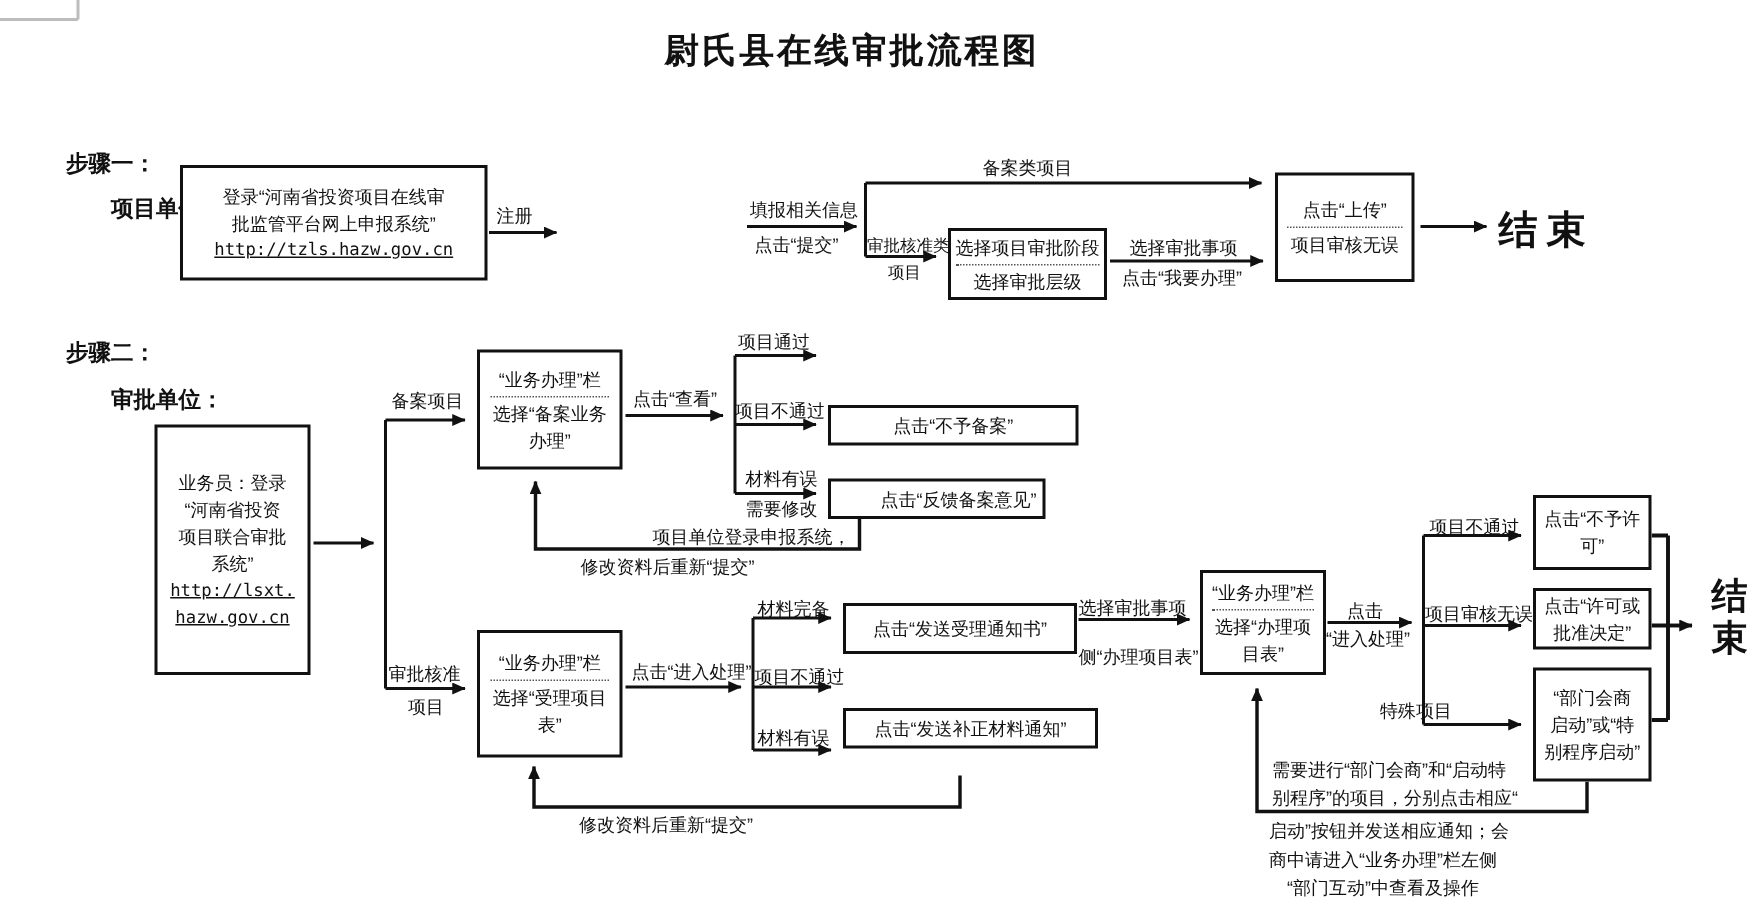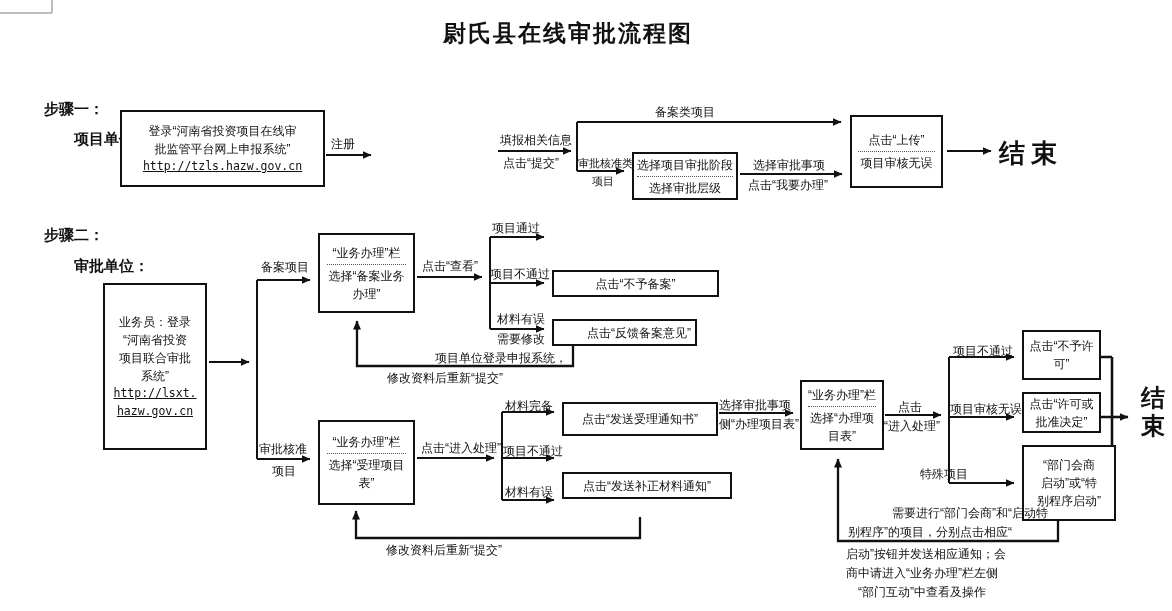--- a/index.html
+++ b/index.html
@@ -160,21 +160,21 @@
   </div>
 
   <div class="box" style="left:1022px; top:330px; width:79px; height:50px;">
     <span class="ln">点击“不予许</span>
     <span class="ln">可”</span>
   </div>
   <div class="box" style="left:1022px; top:392px; width:79px; height:41px;">
     <span class="ln">点击“许可或</span>
     <span class="ln">批准决定”</span>
   </div>
-  <div class="box" style="left:1022px; top:445px; width:94px; height:76px;">
+  <div class="box" style="left:1022px; top:445px; width:79px; height:76px;">
     <span class="ln">“部门会商</span>
     <span class="ln">启动”或“特</span>
     <span class="ln">别程序启动”</span>
   </div>
 
   <div class="end-vert" style="left:1138px; top:384px; width:30px;">
     <span style="display:block;">结</span>
     <span style="display:block;">束</span>
   </div>
 
@@ -187,26 +187,26 @@
   <div class="lbl" style="left:497px; top:311px;">材料有误</div>
   <div class="lbl" style="left:497px; top:331px;">需要修改</div>
   <div class="lbl" style="left:391px; top:350px;margin-left:44px;">项目单位登录申报系统，</div>
   <div class="lbl" style="left:387px; top:370px;">修改资料后重新“提交”</div>
   <div class="lbl" style="left:421px; top:440px;">点击“进入处理”</div>
   <div class="lbl" style="left:505px; top:398px;">材料完备</div>
   <div class="lbl" style="left:503px; top:443px;">项目不通过</div>
   <div class="lbl" style="left:505px; top:484px;">材料有误</div>
   <div class="lbl" style="left:386px; top:542px;">修改资料后重新“提交”</div>
   <div class="lbl" style="left:719px; top:397px;">选择审批事项</div>
-  <div class="lbl" style="left:719px; top:416px;text-align:center;">侧“办理项目表”</div>
+  <div class="lbl" style="left:719px; top:430px;text-align:center;">侧“办理项目表”</div>
   <div class="lbl" style="left:898px; top:399px;">点击</div>
   <div class="lbl" style="left:884px; top:418px;">“进入处理”</div>
   <div class="lbl" style="left:953px; top:343px;">项目不通过</div>
   <div class="lbl" style="left:950px; top:401px;">项目审核无误</div>
   <div class="lbl" style="left:920px; top:466px;">特殊项目</div>
 
-  <div class="lbl" style="left:892px; top:505px;">需要进行“部门会商”和“启动特</div>
+  <div class="lbl" style="left:848px; top:505px;">需要进行“部门会商”和“启动特</div>
   <div class="lbl" style="left:848px; top:524px;">别程序”的项目，分别点击相应“</div>
   <div class="lbl" style="left:846px; top:546px;">启动”按钮并发送相应通知；会</div>
   <div class="lbl" style="left:846px; top:565px;">商中请进入“业务办理”栏左侧</div>
   <div class="lbl" style="left:858px; top:584px;">“部门互动”中查看及操作</div>
 
 </div>
 
 </body></html>

